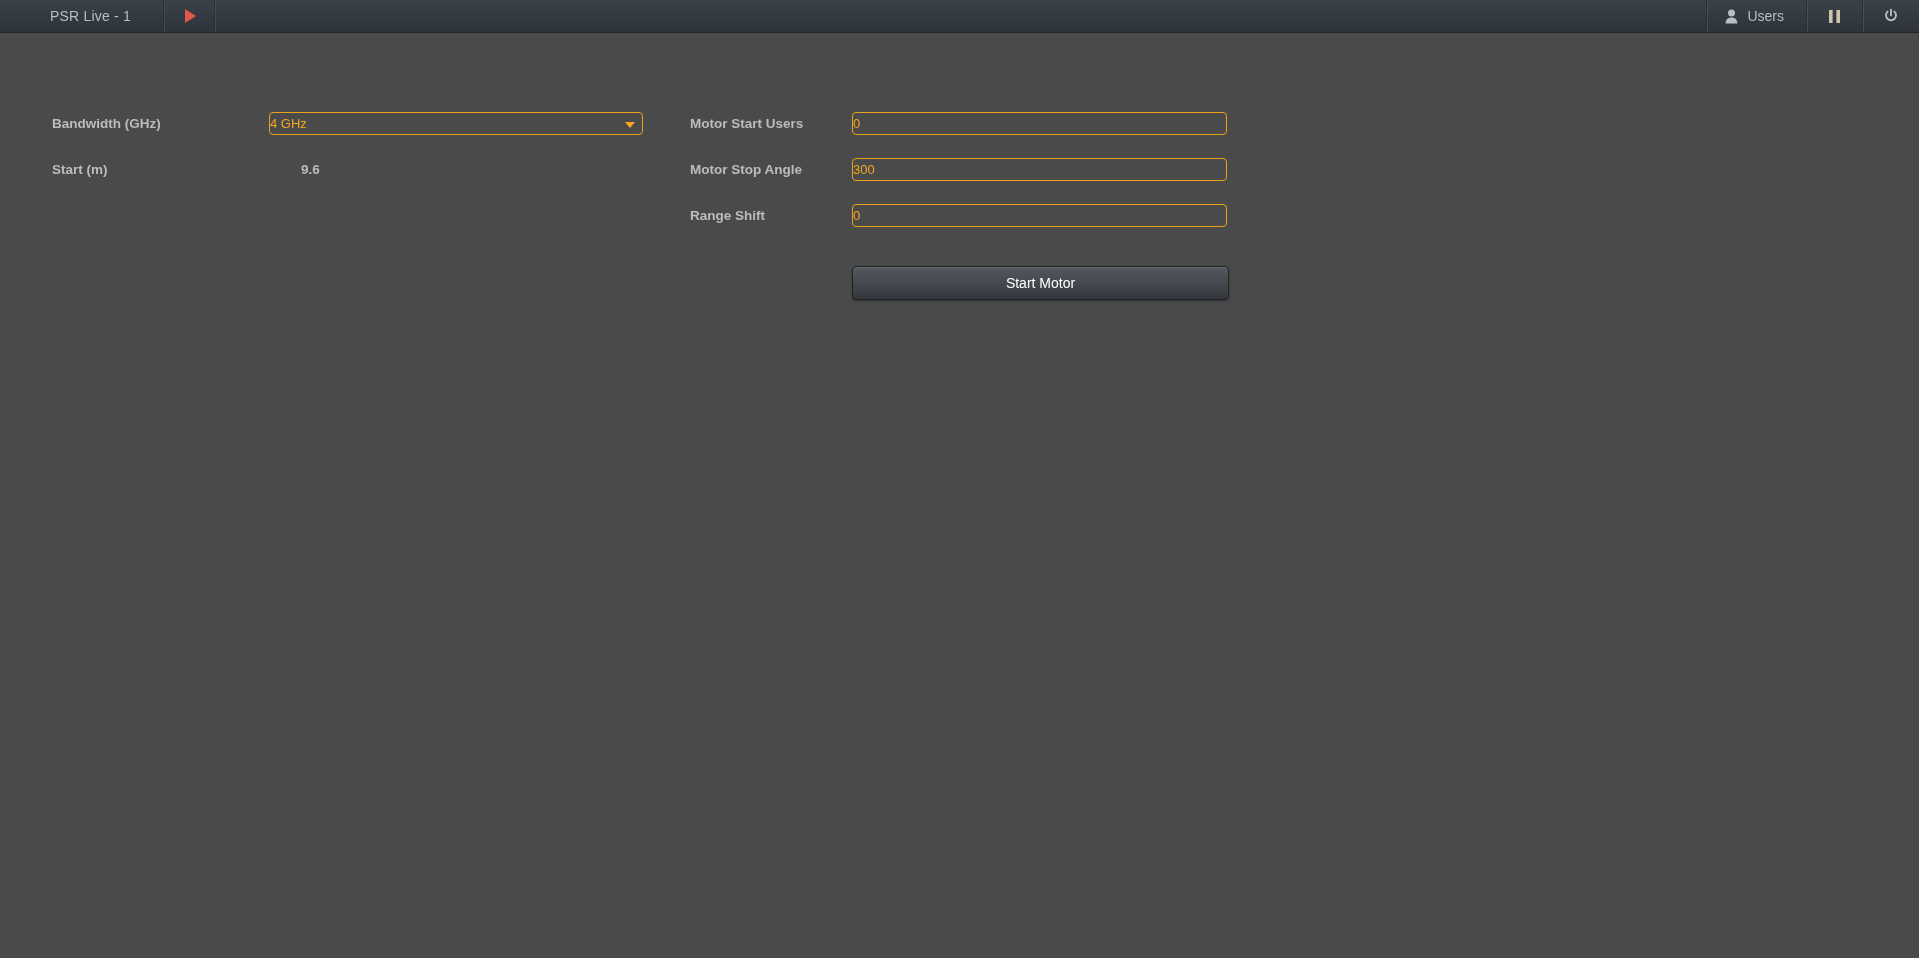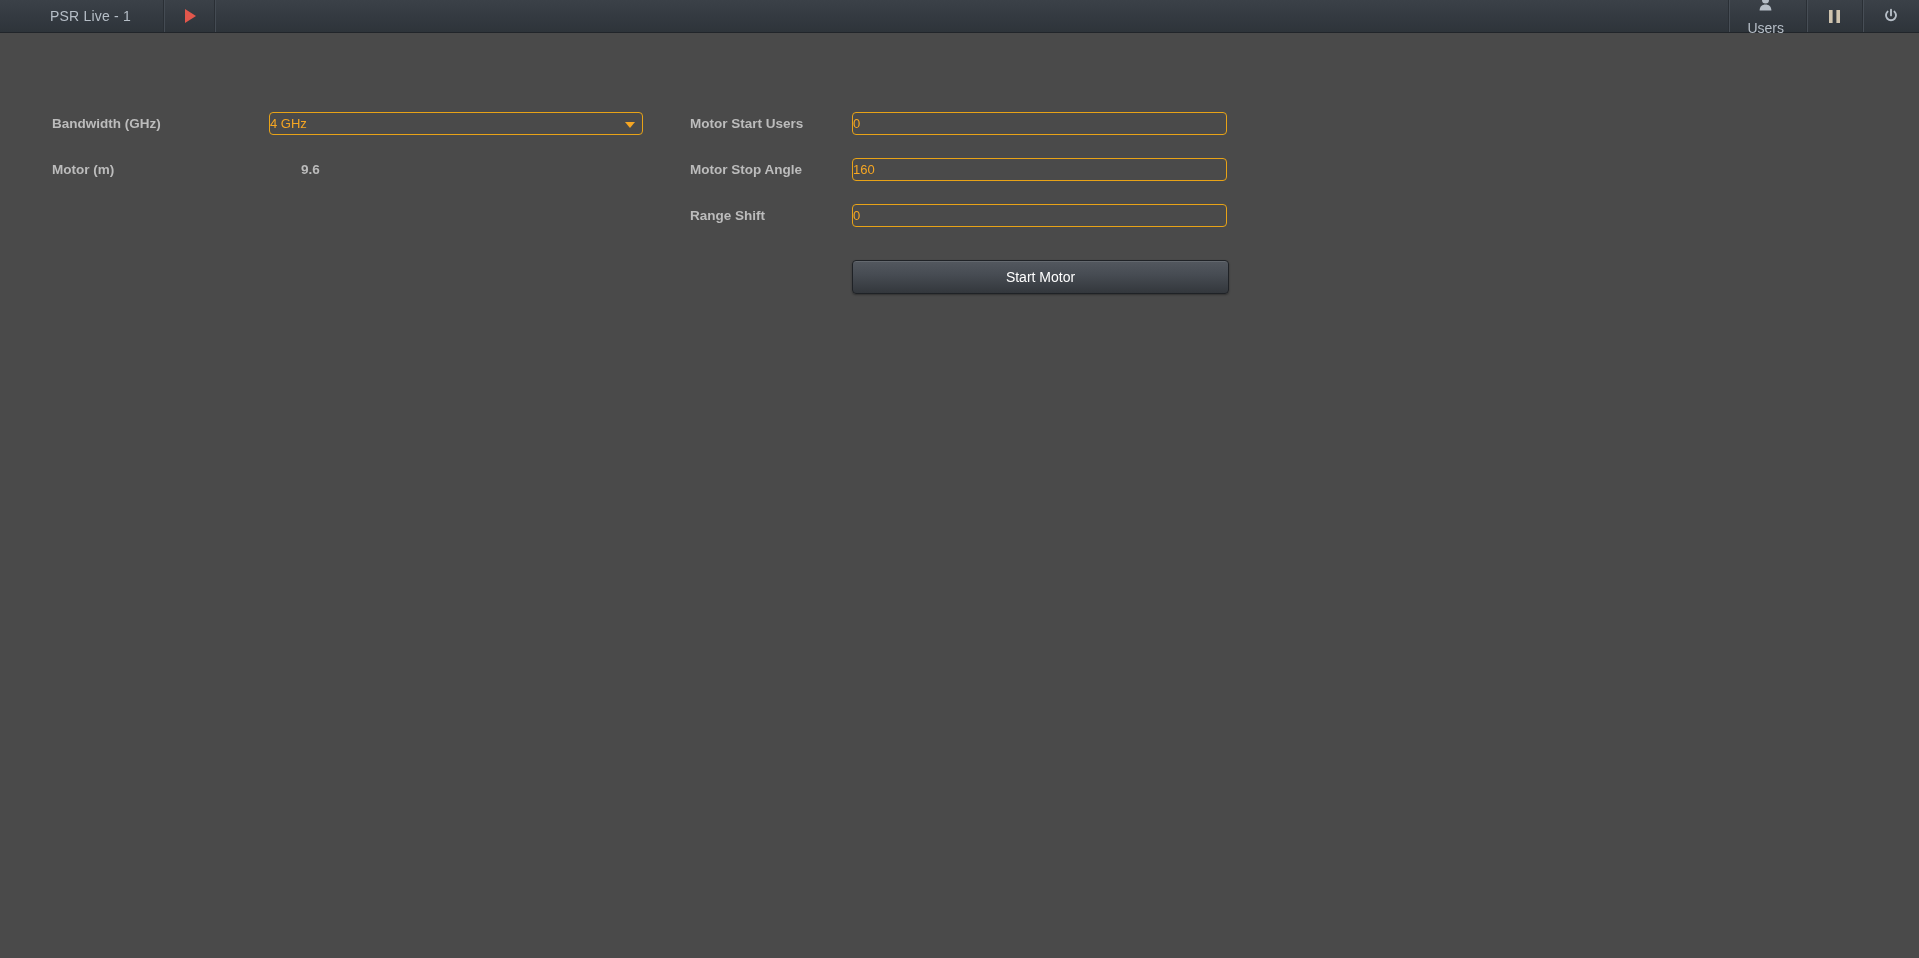--- a/index.html
+++ b/index.html
@@ -78,21 +78,21 @@
     display: flex;
     align-items: center;
     justify-content: center;
     height: 32px;
     border-left: 1px solid #2a2f35;
     box-shadow: inset 1px 0 0 #474e56;
     padding: 0 16px;
     cursor: pointer;
   }
 
-  .tb-users { gap: 9px; padding: 0 22px 0 18px; flex-direction: column; }
+  .tb-users { gap: 9px; padding: 0 22px 0 18px; }
 
   .tb-users-label {
     color: #b6bec7;
     font-size: 14px;
     white-space: nowrap;
   }
 
   .icon-user { width: 13px; height: 15px; display: block; }
   .icon-pause { width: 15px; height: 15px; display: block; }
   .icon-power { width: 16px; height: 16px; display: block; }
@@ -181,21 +181,21 @@
     width: 0;
     height: 0;
     border-left: 5px solid transparent;
     border-right: 5px solid transparent;
     border-top: 6px solid #f5a623;
   }
 
   
   .btn-row {
     display: flex;
-    margin-top: 11px;
+    margin-top: 17px;
     justify-content: space-between;
   }
 
   .btn-spacer { width: 162px; flex: none; }
 
   .btn {
     width: 377px;
     height: 34px;
     border: 1px solid #1f2226;
     border-radius: 4px;
@@ -269,39 +269,39 @@
 
     <div class="form-row">
       <span class="f-label">Bandwidth (GHz)</span>
       <div class="ctl ctl-select">
         <span class="ctl-value">4 GHz</span>
         <span class="caret"></span>
       </div>
     </div>
 
     <div class="form-row">
-      <span class="f-label">Motor (m)</span>
+      <span class="f-label">Start (m)</span>
       <span class="f-static">9.6</span>
     </div>
 
   </div>
 
   <div class="form-col col-right">
 
     <div class="form-row">
       <span class="f-label">Motor Start Users</span>
       <div class="ctl ctl-input">
         <span class="ctl-value">0</span>
       </div>
     </div>
 
     <div class="form-row">
       <span class="f-label">Motor Stop Angle</span>
       <div class="ctl ctl-input">
-        <span class="ctl-value">160</span>
+        <span class="ctl-value">300</span>
       </div>
     </div>
 
     <div class="form-row">
       <span class="f-label">Range Shift</span>
       <div class="ctl ctl-input">
         <span class="ctl-value">0</span>
       </div>
     </div>
 

